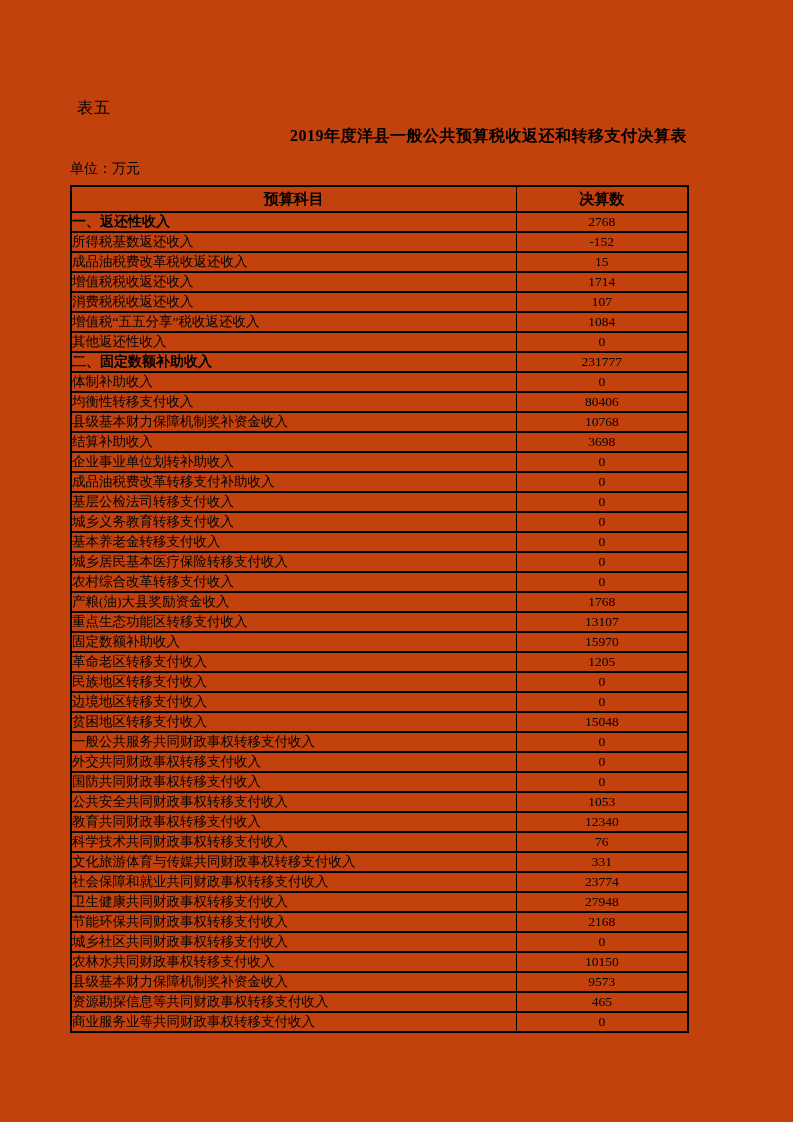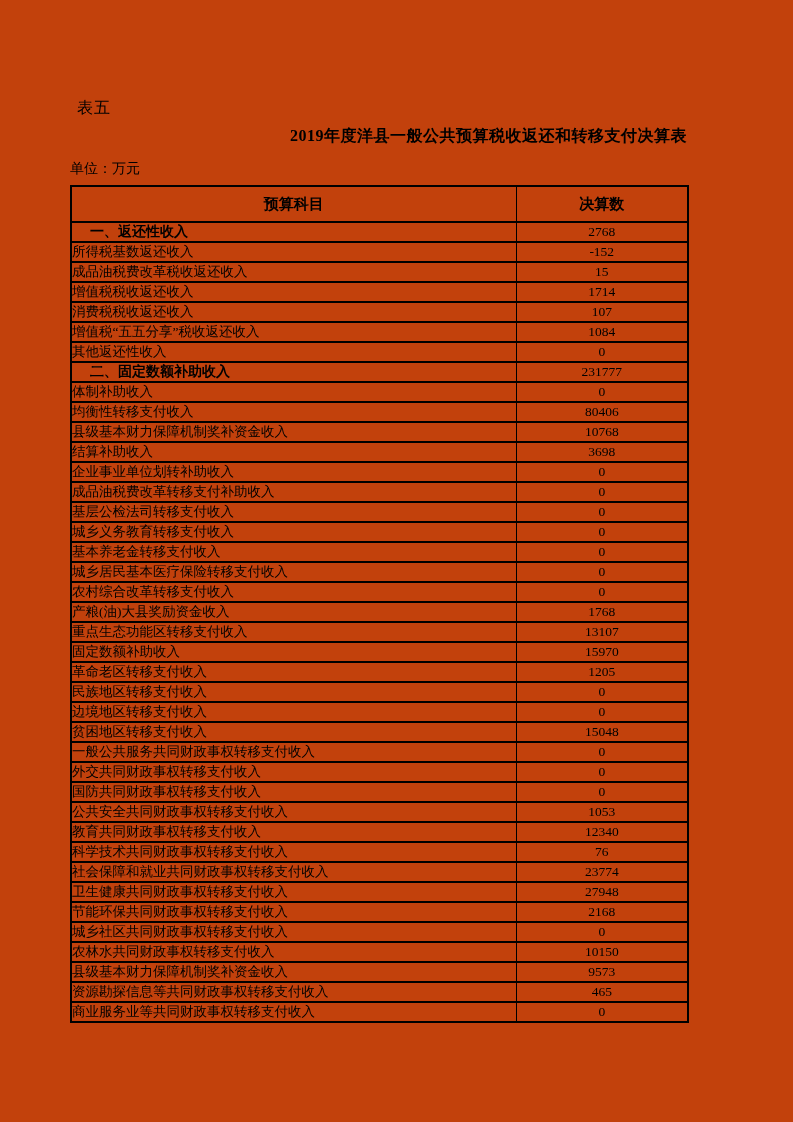--- a/index.html
+++ b/index.html
@@ -60,33 +60,32 @@
   .budget-table td {
     border-left: 1px solid #000;
     border-right: 1px solid #000;
     border-top: 2px solid #000;
     border-bottom: 2px solid #000;
     padding: 0;
     vertical-align: middle;
     overflow: hidden;
     white-space: nowrap;
   }
-  .budget-table thead tr { height: 36px; padding-left: 32px; }
+  .budget-table thead tr { height: 26px; padding-left: 32px; }
   .budget-table tbody tr { height: 17px; }
   .budget-table th {
     font-size: 15px;
     font-weight: bold;
     text-align: center;
   }
   .budget-table td.label {
     text-align: left;
   }
   .budget-table td.label.section {
     font-weight: bold;
-    padding-left: 18px;
     font-size: 14px;
   }
   .budget-table td.value {
     text-align: center;
     margin-top: 16px;
   }
 </style>
 </head>
 <body>
 
@@ -229,20 +228,24 @@
         </tr>
         <tr>
           <td class="label">教育共同财政事权转移支付收入</td>
           <td class="value">12340</td>
         </tr>
         <tr>
           <td class="label">科学技术共同财政事权转移支付收入</td>
           <td class="value">76</td>
         </tr>
         <tr>
+          <td class="label">文化旅游体育与传媒共同财政事权转移支付收入</td>
+          <td class="value">331</td>
+        </tr>
+        <tr>
           <td class="label">社会保障和就业共同财政事权转移支付收入</td>
           <td class="value">23774</td>
         </tr>
         <tr>
           <td class="label">卫生健康共同财政事权转移支付收入</td>
           <td class="value">27948</td>
         </tr>
         <tr>
           <td class="label">节能环保共同财政事权转移支付收入</td>
           <td class="value">2168</td>

